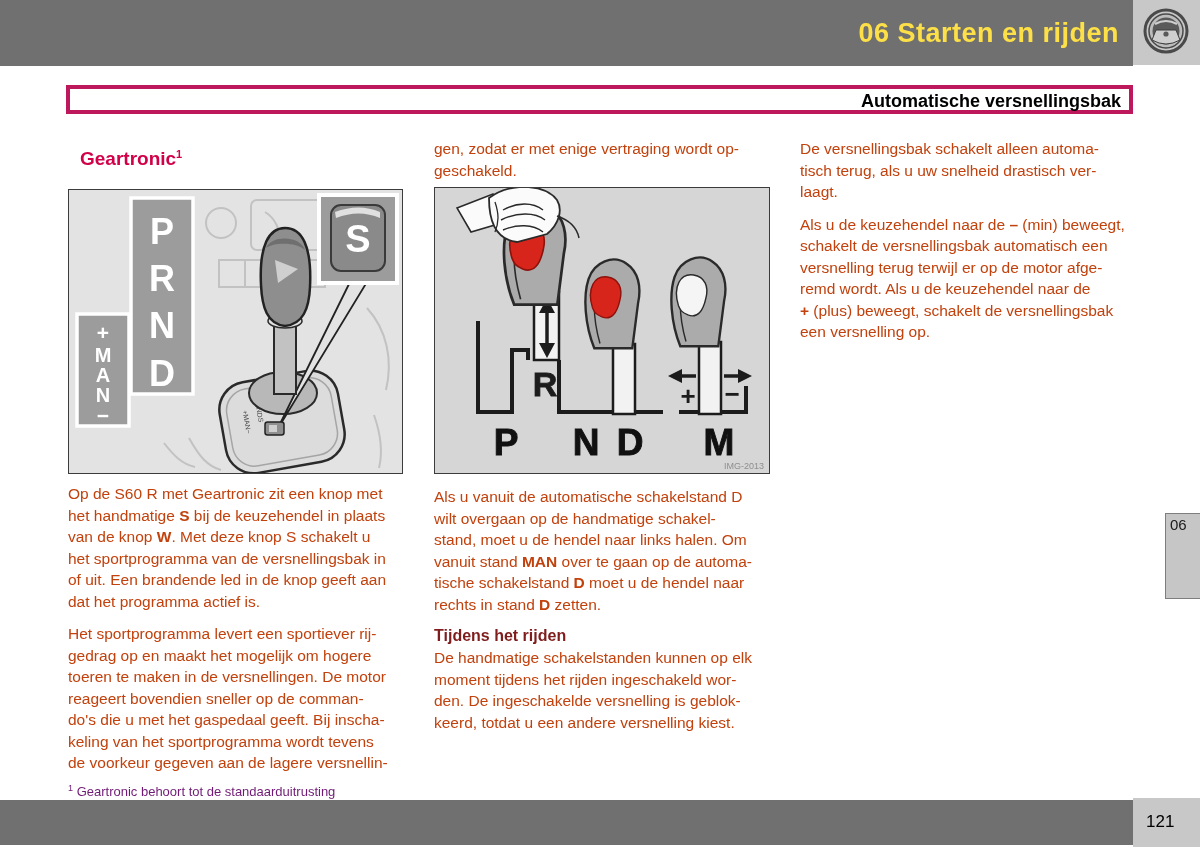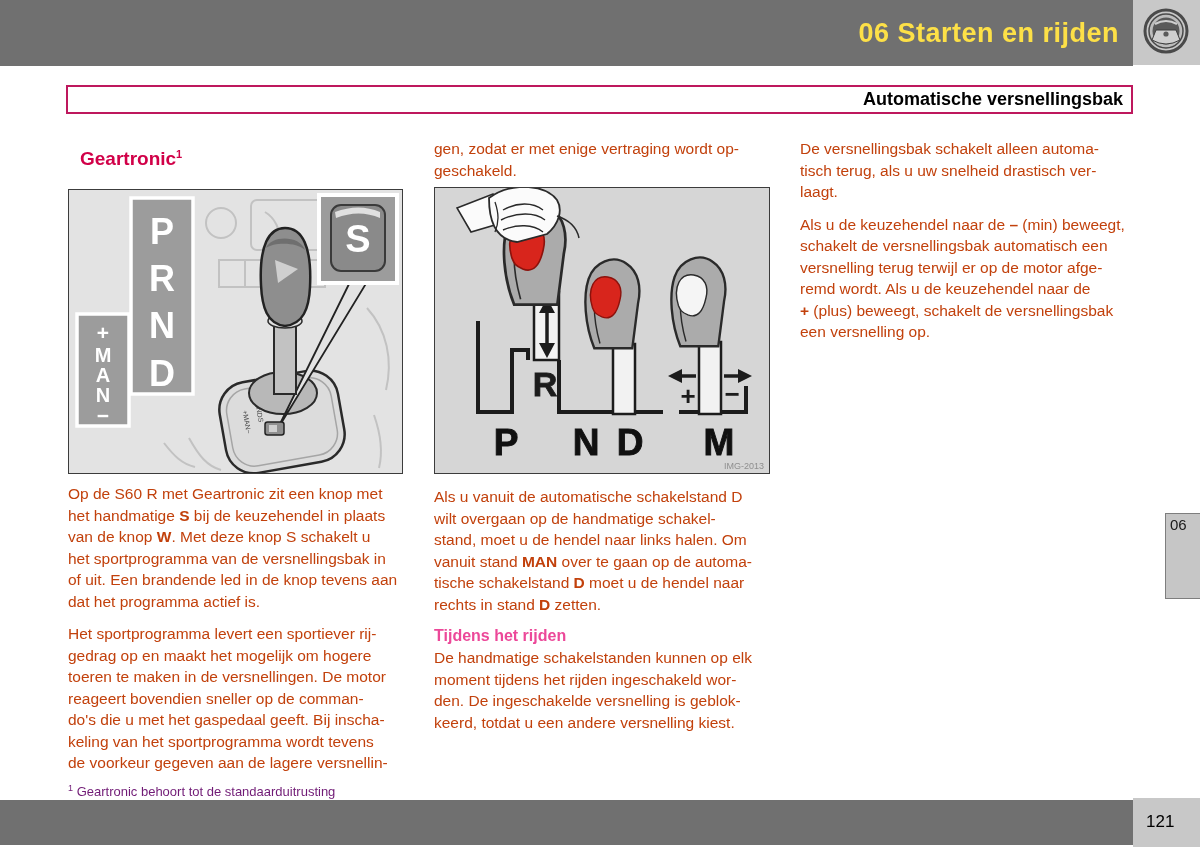--- a/index.html
+++ b/index.html
@@ -7,32 +7,32 @@
         font-family:"Liberation Sans", sans-serif;color:#111;}
 
   
   .header-bar{position:absolute;left:0;top:0;width:1133px;height:66px;background:#707070;}
   .header-title{position:absolute;right:14px;top:0;line-height:66px;font-size:27px;
                 font-weight:bold;color:#fde047;letter-spacing:0.5px;}
   .header-corner{position:absolute;left:1133px;top:0;width:67px;height:65px;background:#c8c8c8;}
 
   
   .banner{position:absolute;left:66px;top:85px;width:1067px;height:29px;box-sizing:border-box;
-          border:2px solid #be185d;background:#fff;}
+          border:4px solid #be185d;background:#fff;}
   .banner-title{position:absolute;right:8px;top:0;line-height:25px;font-size:18px;font-weight:bold;color:#000;}
 
   
   .col{position:absolute;top:131px;}
   .col-left{left:68px;width:334px;}
   .col-middle{left:434px;width:334px;top:138px;}
   .col-right{left:800px;width:332px;top:138px;}
 
   .red-heading{margin:12px;font-size:19px;line-height:22px;font-weight:bold;color:#d10048;white-space:pre-line;}
   .red-heading sup{font-size:11px;}
-  .sub-heading{margin:10px 0 2px 0;font-size:16px;line-height:19px;font-weight:bold;color:#ec4899;}
+  .sub-heading{margin:10px 0 2px 0;font-size:16px;line-height:19px;font-weight:bold;color:#7f1d1d;}
 
   .body-text{margin:0 0 11px 0;font-size:15.5px;line-height:21.5px;color:#c2410c;white-space:pre-line;}
   .body-text b{font-weight:bold;}
 
   .footnote{margin:2px 0 0 0;font-size:13px;line-height:16.5px;color:#701a75;white-space:pre-line;
             padding-left:12px;text-indent:-12px;}
   .footnote sup{font-size:9px;}
 
   .figure{display:block;border:1px solid #3c3c3c;background:#e3e3e3;}
   .figure-left{margin-top:19px;margin-bottom:9px;}
@@ -141,21 +141,21 @@
         <rect x="262" y="15" width="54" height="66" rx="10" fill="#8a8a8a" stroke="#3a3a3a" stroke-width="2"></rect>
         <path d="M266,22 Q290,13 311,22 L311,28 Q290,19 267,28 Z" fill="#e0e0e0"></path>
         <text x="289" y="62" font-size="38" font-weight="bold" fill="#ffffff" text-anchor="middle">S</text>
       </g>
     </svg>
 
     <p class="body-text"><span>Op de S60 R met Geartronic zit een knop met
 het handmatige </span><b>S</b><span> bij de keuzehendel in plaats
 van de knop </span><b>W</b><span>. Met deze knop S schakelt u
 het sportprogramma van de versnellingsbak in
-of uit. Een brandende led in de knop tevens aan
+of uit. Een brandende led in de knop geeft aan
 dat het programma actief is.</span></p>
     <p class="body-text" style="margin-bottom:6px;">Het sportprogramma levert een sportiever rij-
 gedrag op en maakt het mogelijk om hogere
 toeren te maken in de versnellingen. De motor
 reageert bovendien sneller op de comman-
 do's die u met het gaspedaal geeft. Bij inscha-
 keling van het sportprogramma wordt tevens
 de voorkeur gegeven aan de lagere versnellin-</p>
     <p class="footnote"><sup>1</sup><span> Geartronic behoort tot de standaarduitrusting
 van de S60 R.</span></p>

